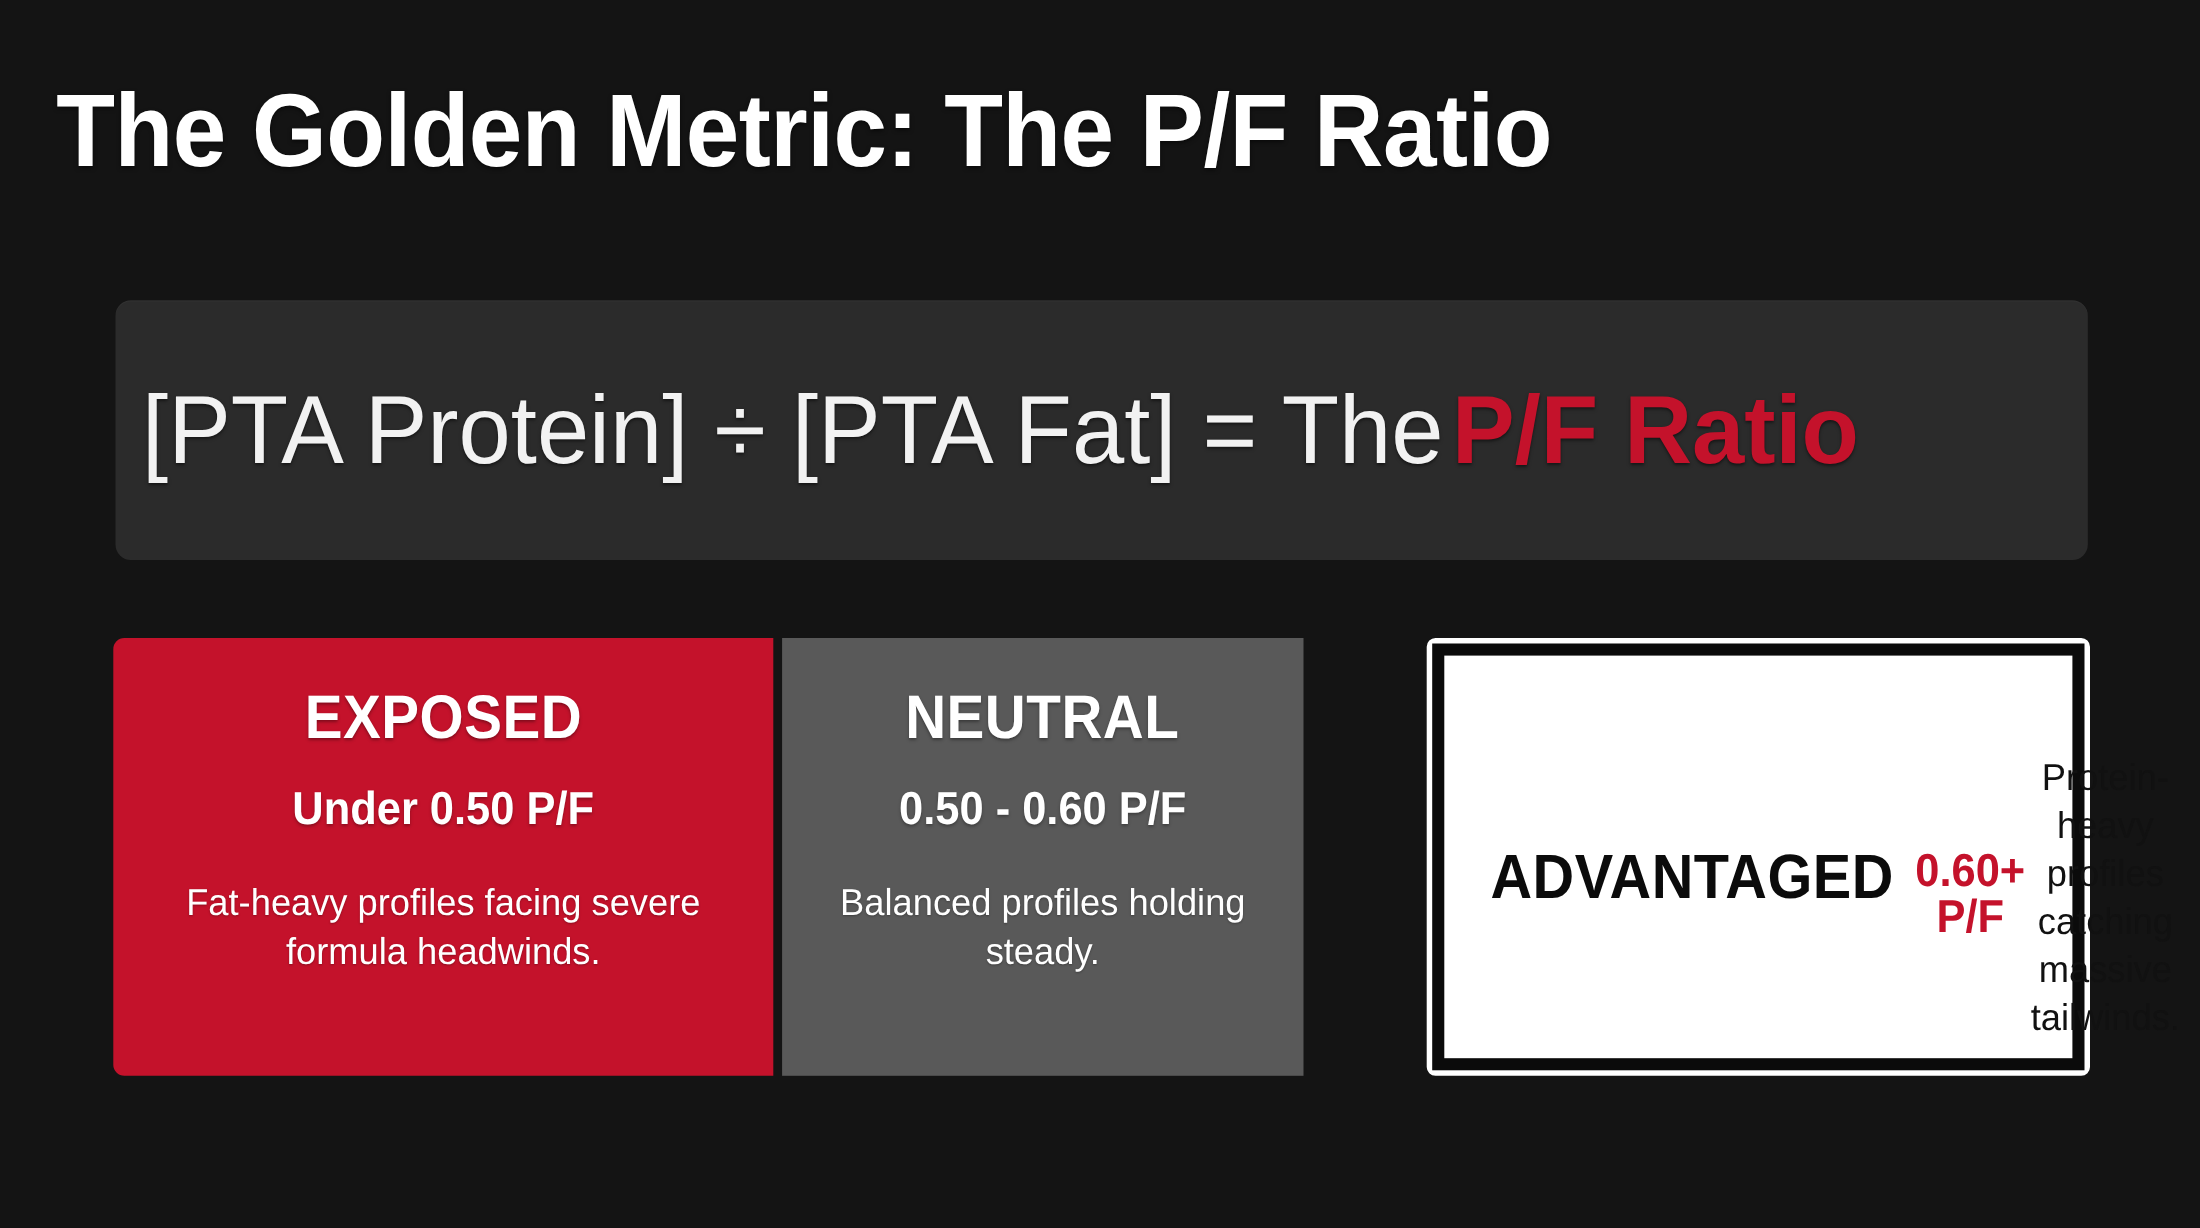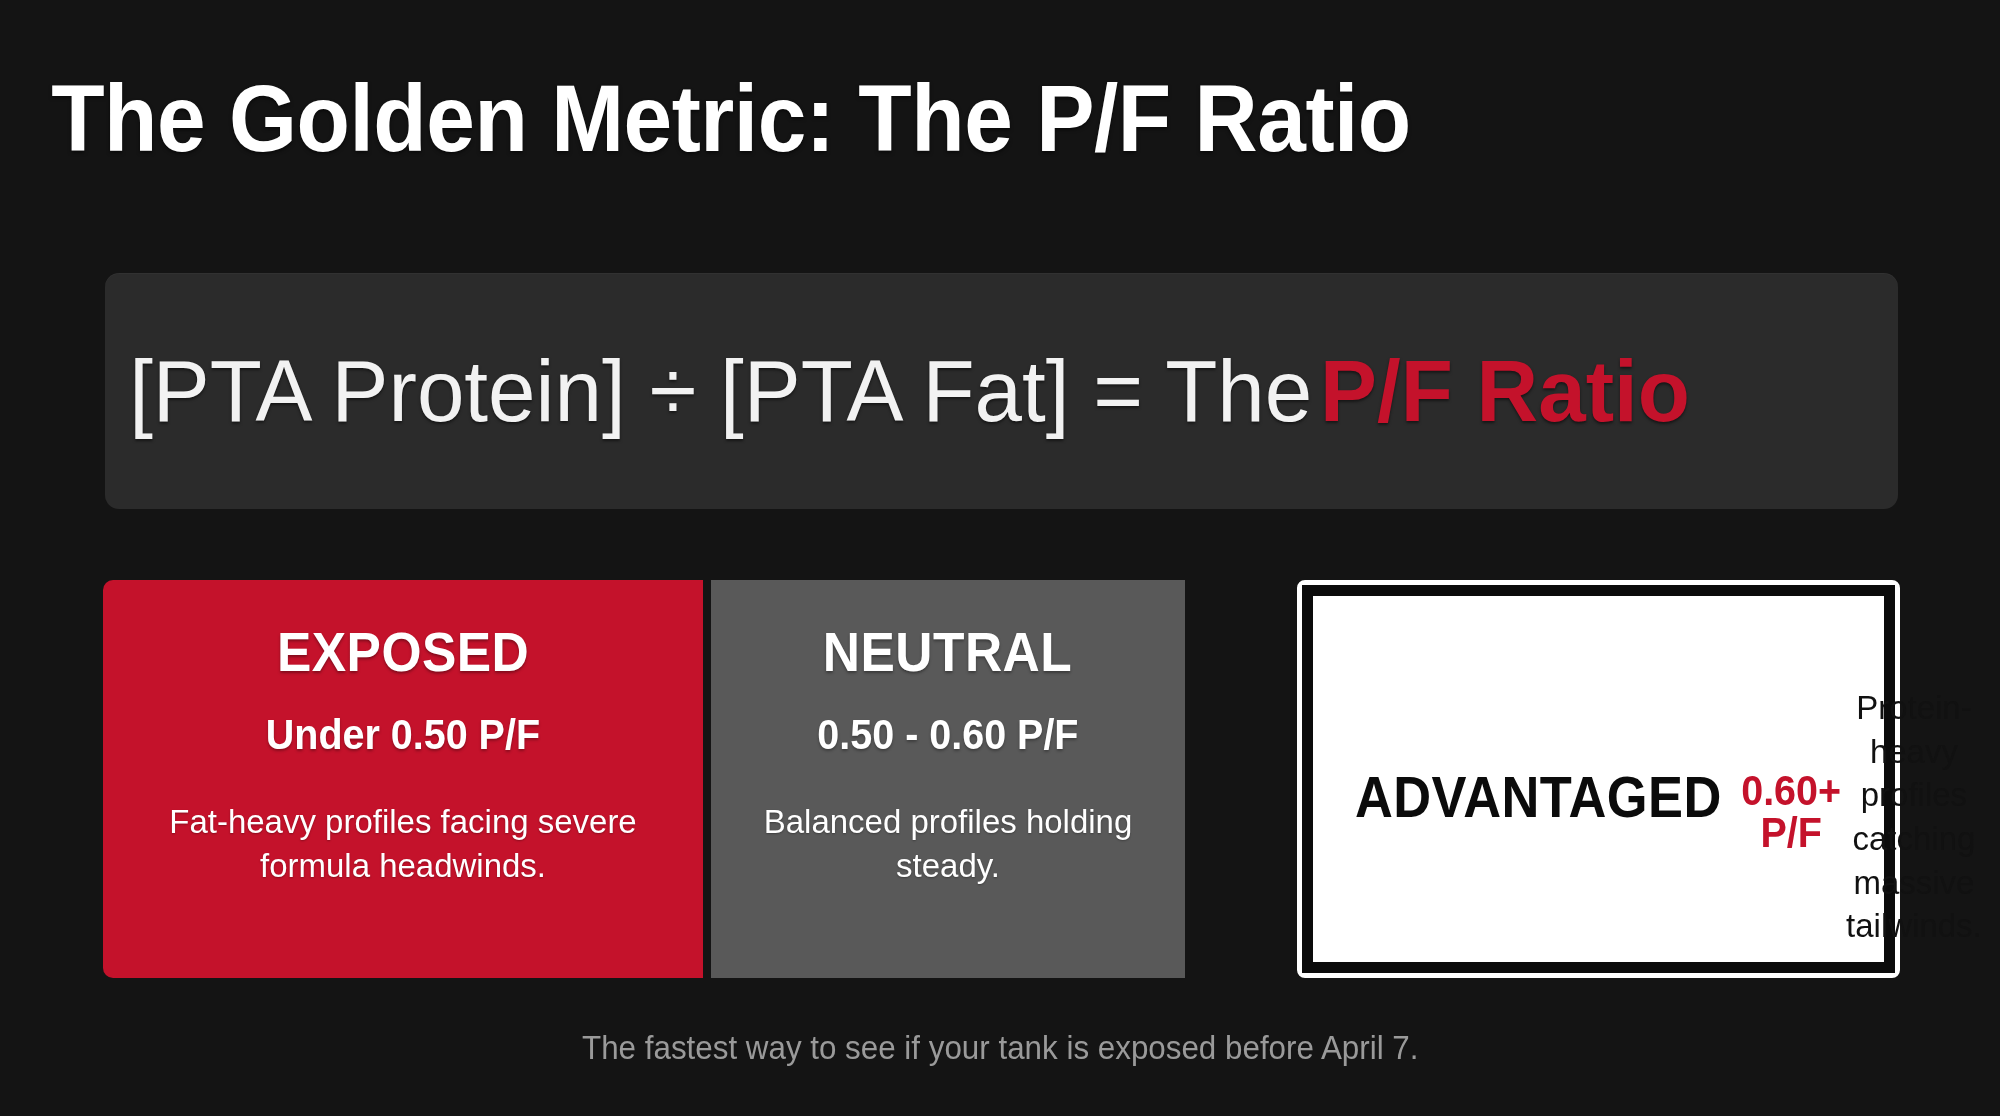--- a/index.html
+++ b/index.html
@@ -221,17 +221,14 @@
     <div class="card" id="card-advantaged">
       <div id="card-advantaged-inner">
         <div class="card-heading">ADVANTAGED</div>
         <div class="card-range">0.60+ P/F</div>
         <div class="card-desc">Protein-heavy profiles catching massive tailwinds.</div>
       </div>
     </div>
 
   </div>
 
-  <div id="footer-bar">
-    <div id="footer-note">The fastest way to see if your tank is exposed before April 7.</div>
-  </div>
 
 </div>
 
 </body></html>

